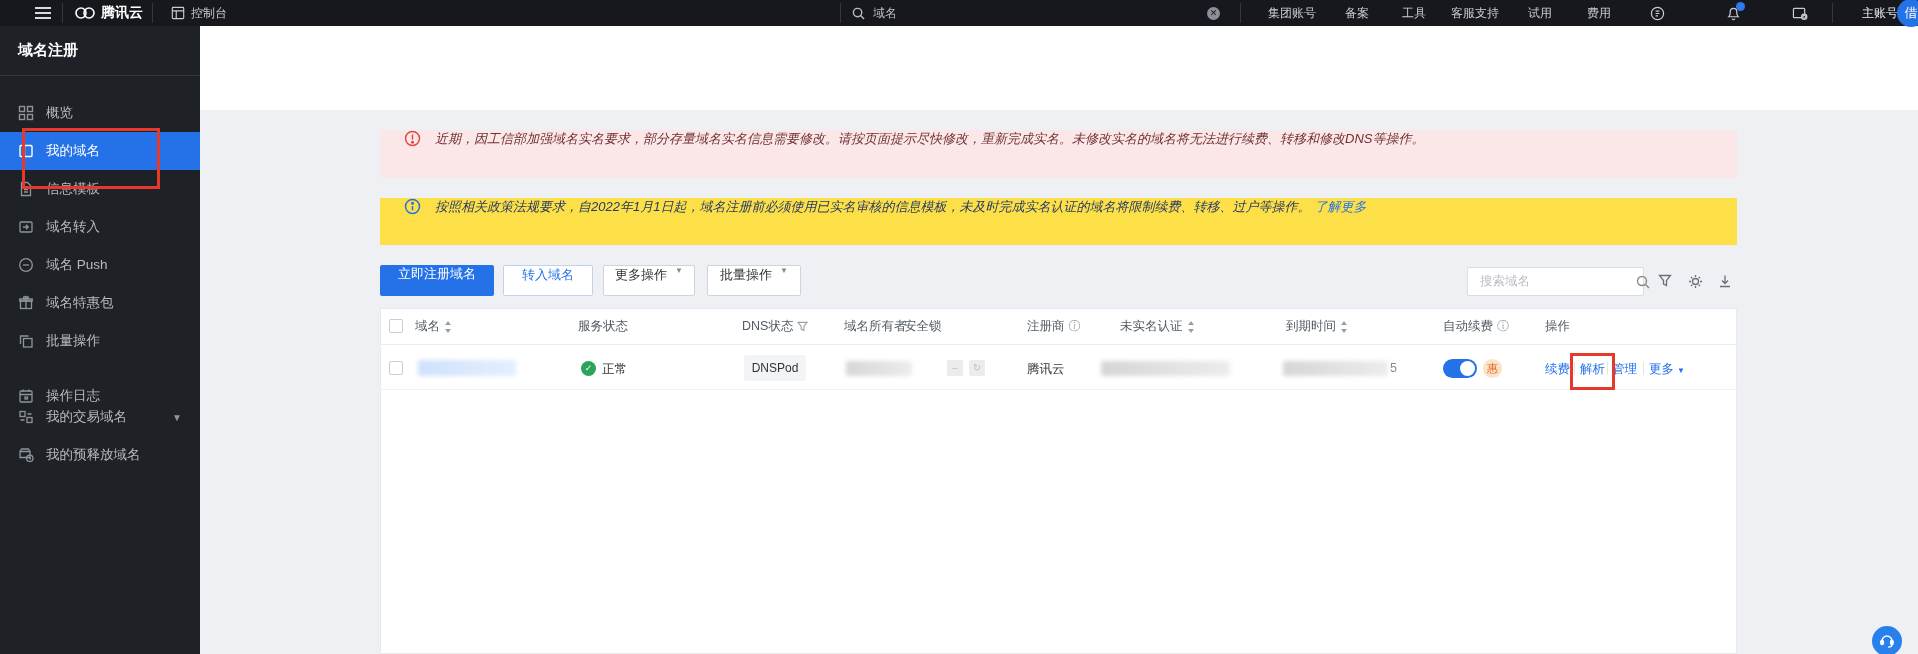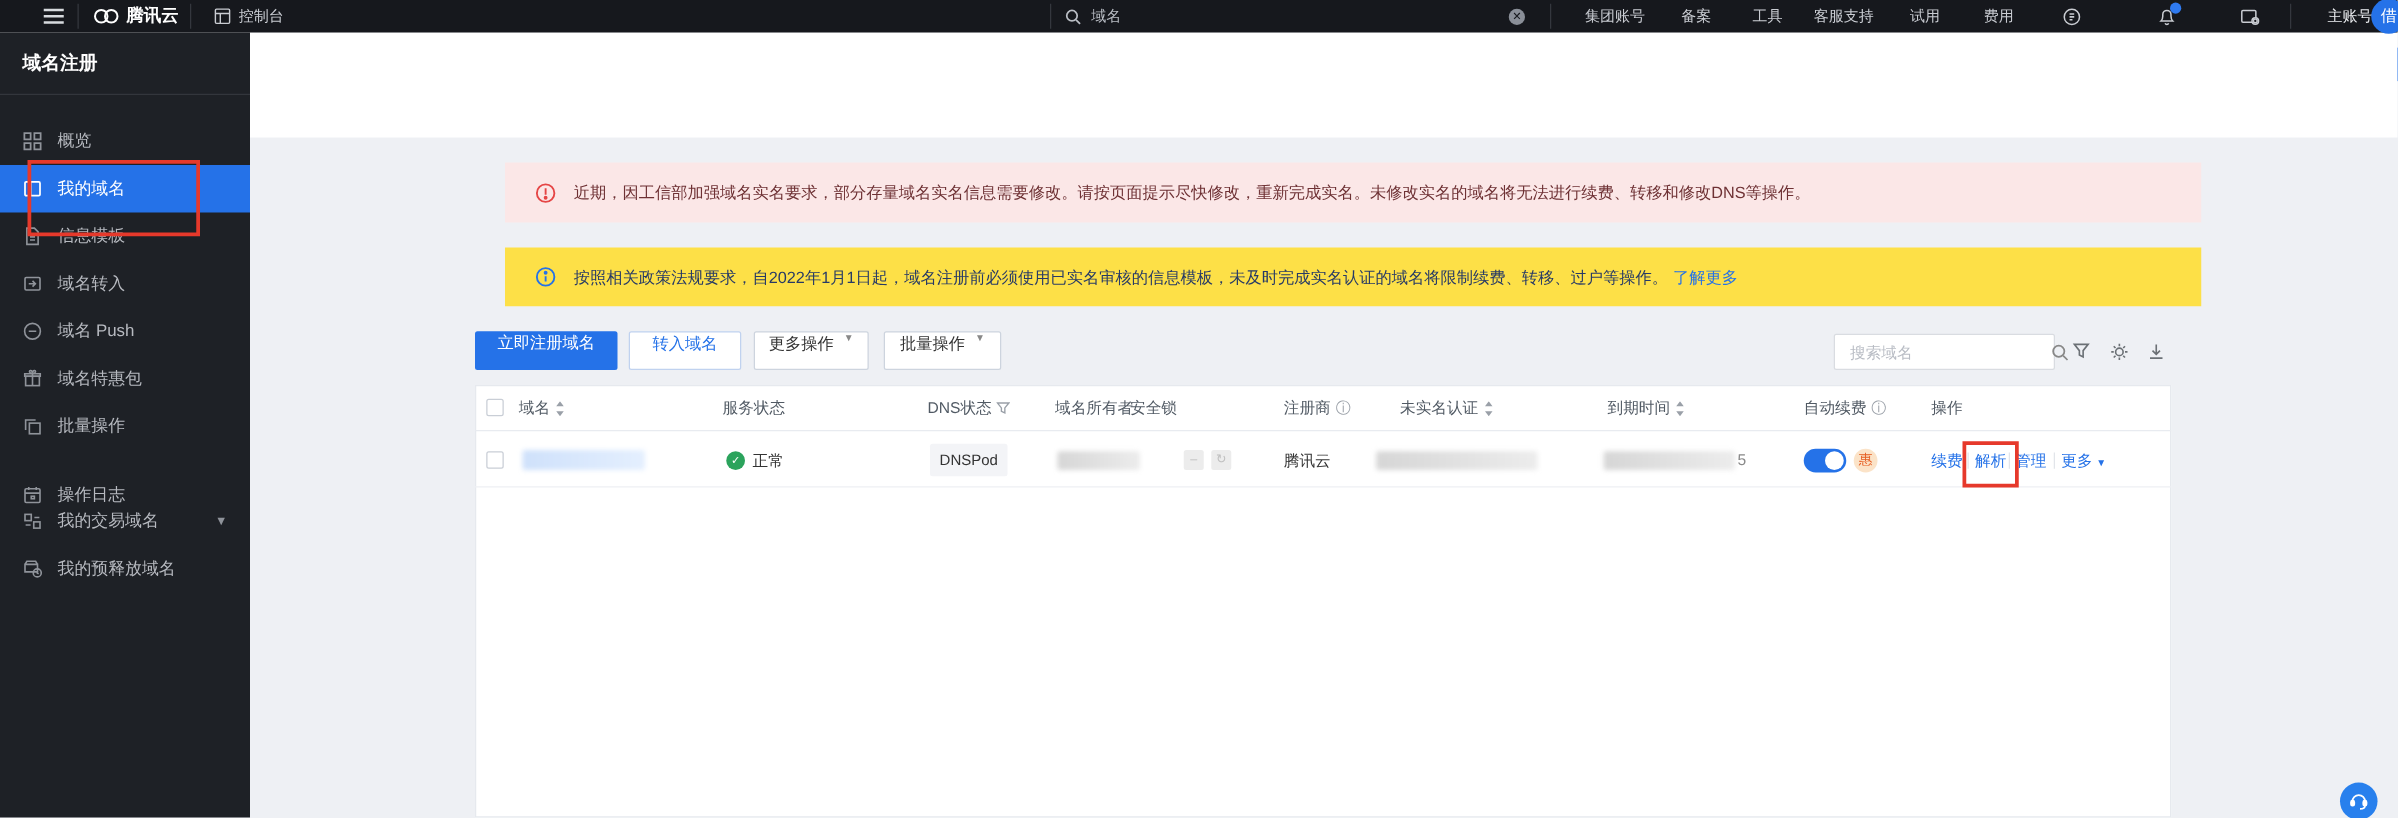--- a/index.html
+++ b/index.html
@@ -35,35 +35,35 @@
   .help-pill { position:absolute; left:1820px; top:38px; width:110px; height:27px; background:#2572e8; border-radius:14px;
                color:#fff; font-size:13px; display:flex; align-items:center; cursor:pointer; }
   .help-ic { width:17px; height:17px; border-radius:50%; background:#fff; margin:0 6px 0 7px; position:relative; }
   .help-ic:after { content:""; position:absolute; left:5px; top:4px; width:7px; height:9px; background:#2572e8;
                    clip-path:polygon(50% 0,100% 100%,50% 72%,0 100%); transform:rotate(40deg); }
   .tab { position:absolute; top:84px; font-size:14px; color:#333; cursor:pointer; }
   .tab.active { font-weight:bold; color:#000; }
   .tab-underline { position:absolute; left:205px; top:106px; width:54px; height:3px; background:#2572e8; }
 
   
-  .alert { position:absolute; left:404px; width:1357px; display:flex; align-items:center; font-size:13px; }
+  .alert { position:absolute; left:380px; width:1357px; display:flex; align-items:flex-start; font-size:13px;font-style:italic; }
   .alert-error { top:130px; height:48px; background:#fbe7e7; color:#6e3134; }
   .alert-info  { top:198px; height:47px; background:#fde047; color:#273a66; }
   .al-ic { margin:0 14px 0 24px; flex:0 0 auto; }
   .morelink { color:#2572e8; cursor:pointer; margin-left:4px; }
 
   
   .btn { position:absolute; top:265px; height:31px; font-size:13px; display:flex; align-items:flex-start; justify-content:center; cursor:pointer; border-radius:2px; }
   .btn-primary { left:380px; width:114px; background:#2572e8; color:#fff; }
   .btn-ghost { background:#fff; border:1px solid #cdd4de; color:#333; }
   .btn-transfer { left:503px; width:90px; color:#2572e8; border-color:#c0d2ef; }
   .caret { font-size:8px; color:#888; margin-left:8px; }
   .searchbox { position:absolute; left:1467px; top:267px; width:177px; height:29px; background:#fff; border:1px solid #d9dce1; border-radius:2px;
                display:flex; align-items:center; }
-  .searchbox input { border:none; outline:none; flex:1; margin-left:12px; font-size:12.5px; color:#333; font-family:Liberation Sans, sans-serif; }
+  .searchbox input { border:none; outline:none; flex:1; margin-left:12px; font-size:12.5px; color:#333; font-family:Liberation Serif, serif; }
   .searchbox input::placeholder { color:#b8bcc4; }
   .tool-ic { position:absolute; top:274px; color:#6b7075; cursor:pointer; }
 
   
   .card { position:absolute; left:380px; top:308px; width:1357px; height:346px; background:#fff; border:1px solid #e6e9ee; }
   .thead { position:absolute; left:380px; top:308px; width:1357px; height:37px; border-bottom:1px solid #e8ebf0; }
   .th { position:absolute; top:318px; font-size:12.5px; color:#515a64; display:flex; align-items:center; gap:4px; }
   .trow { position:absolute; left:380px; top:345px; width:1357px; height:45px; border-bottom:1px solid #eef0f3; }
   .cell { position:absolute; font-size:12.5px; color:#333; }
   .checkbox { position:absolute; left:389px; width:14px; height:14px; border:1px solid #c9ced6; border-radius:2px; background:#fff; cursor:pointer; }

